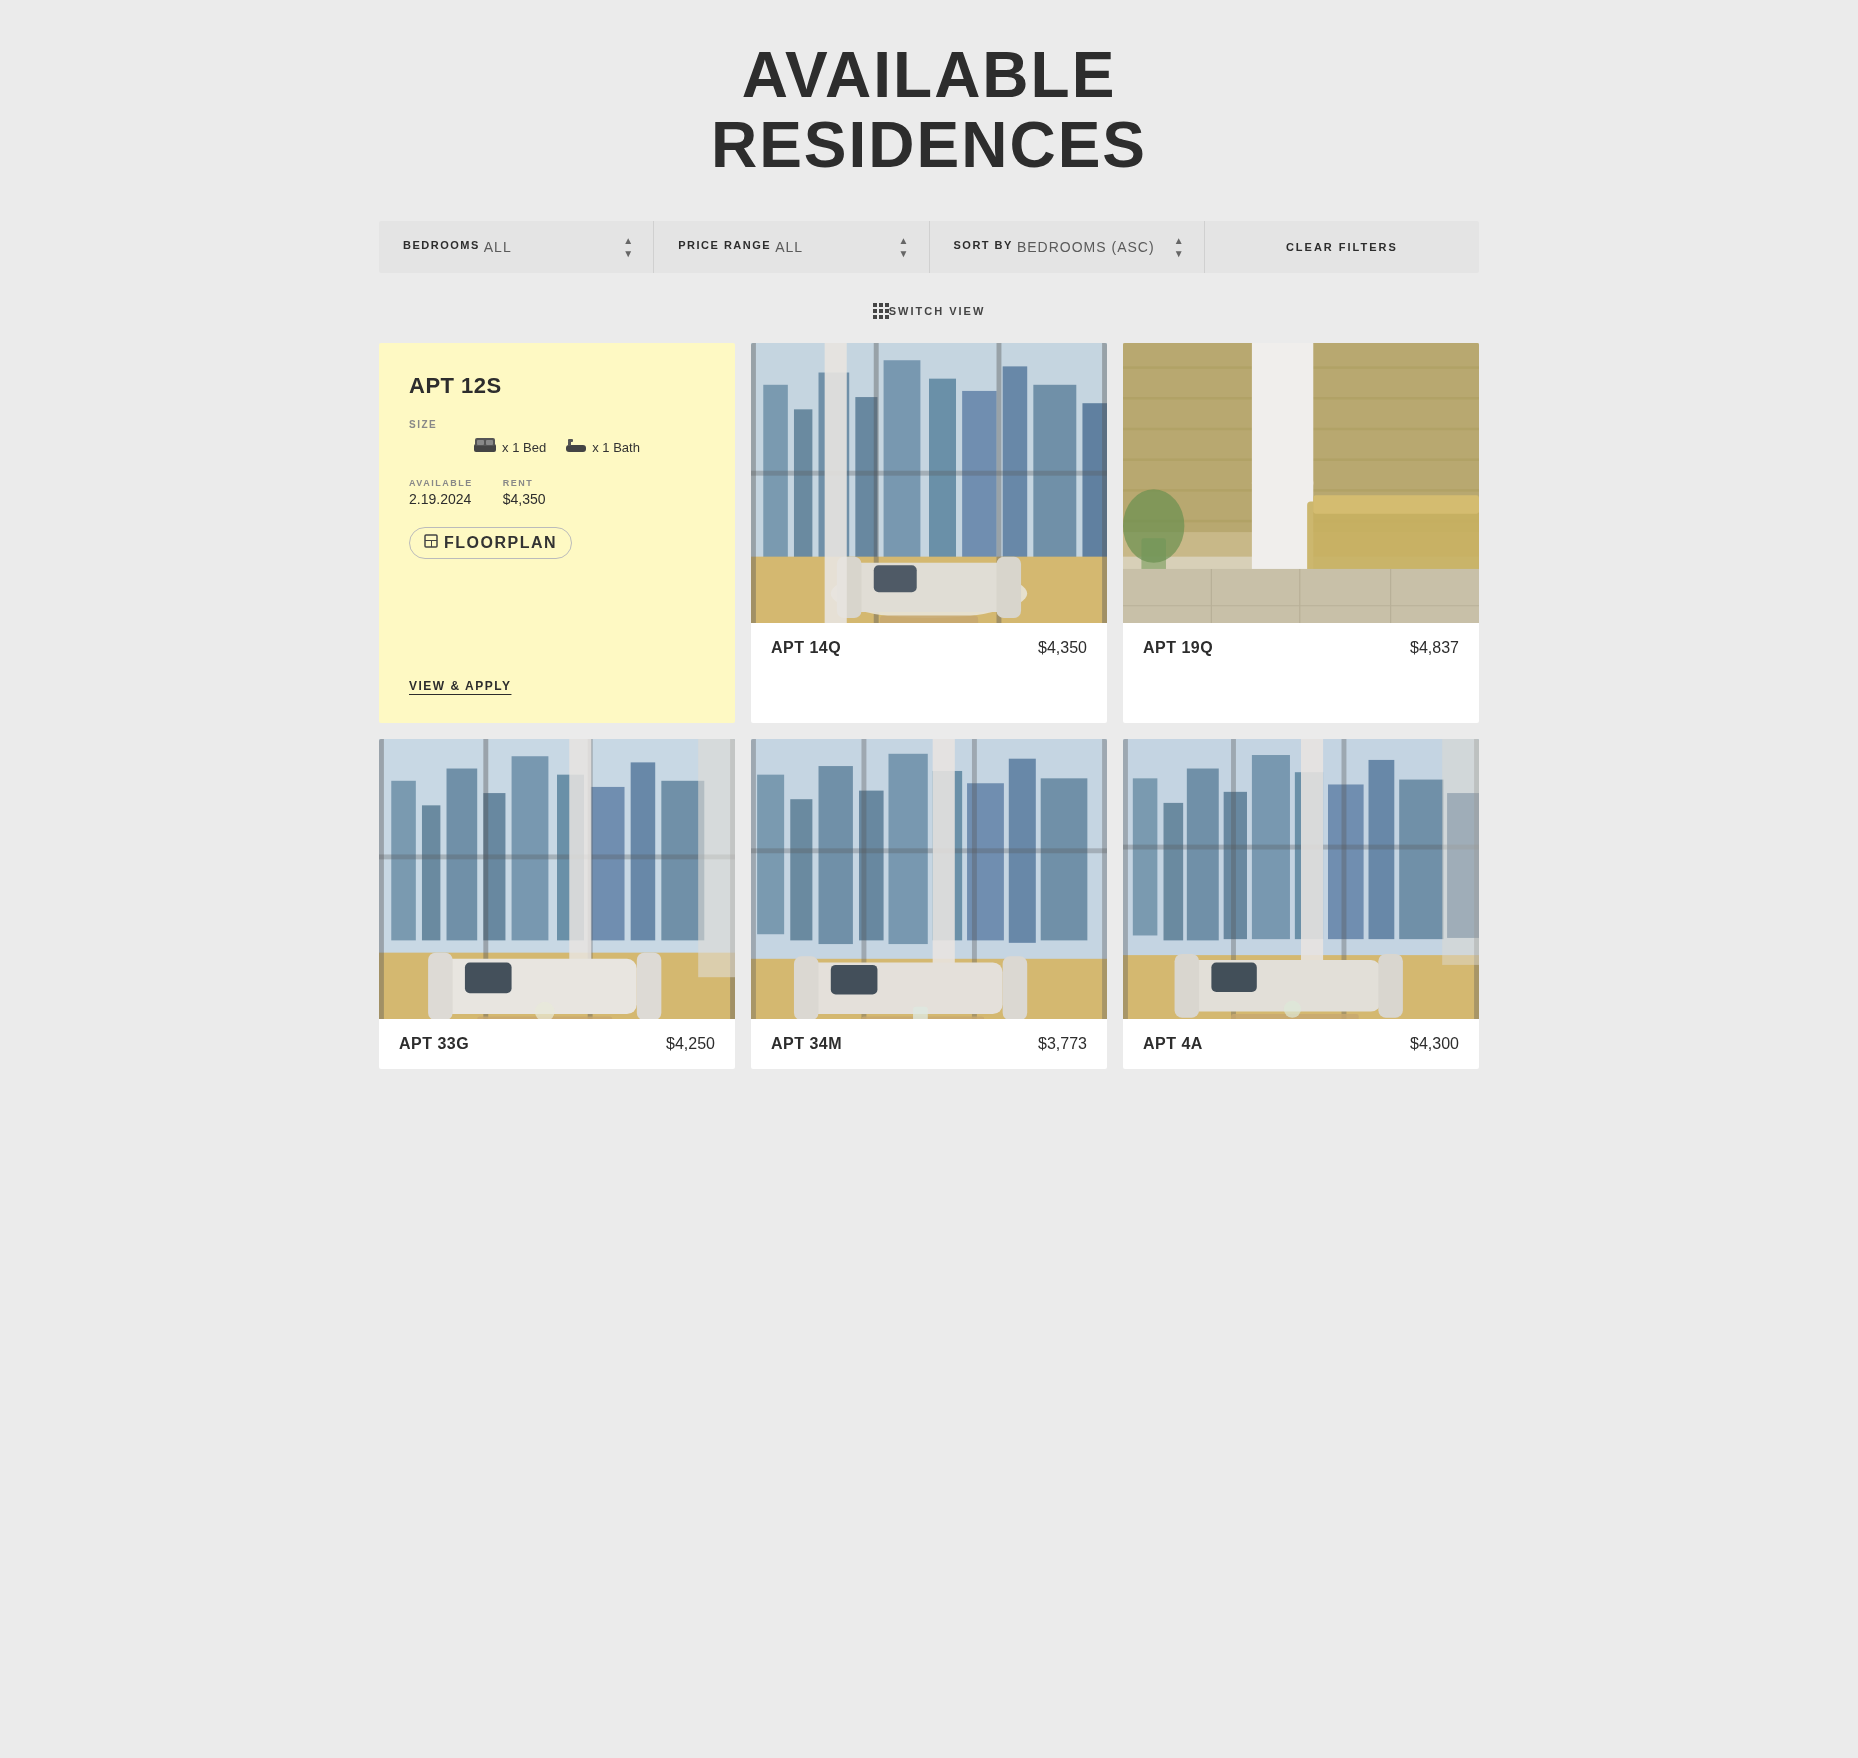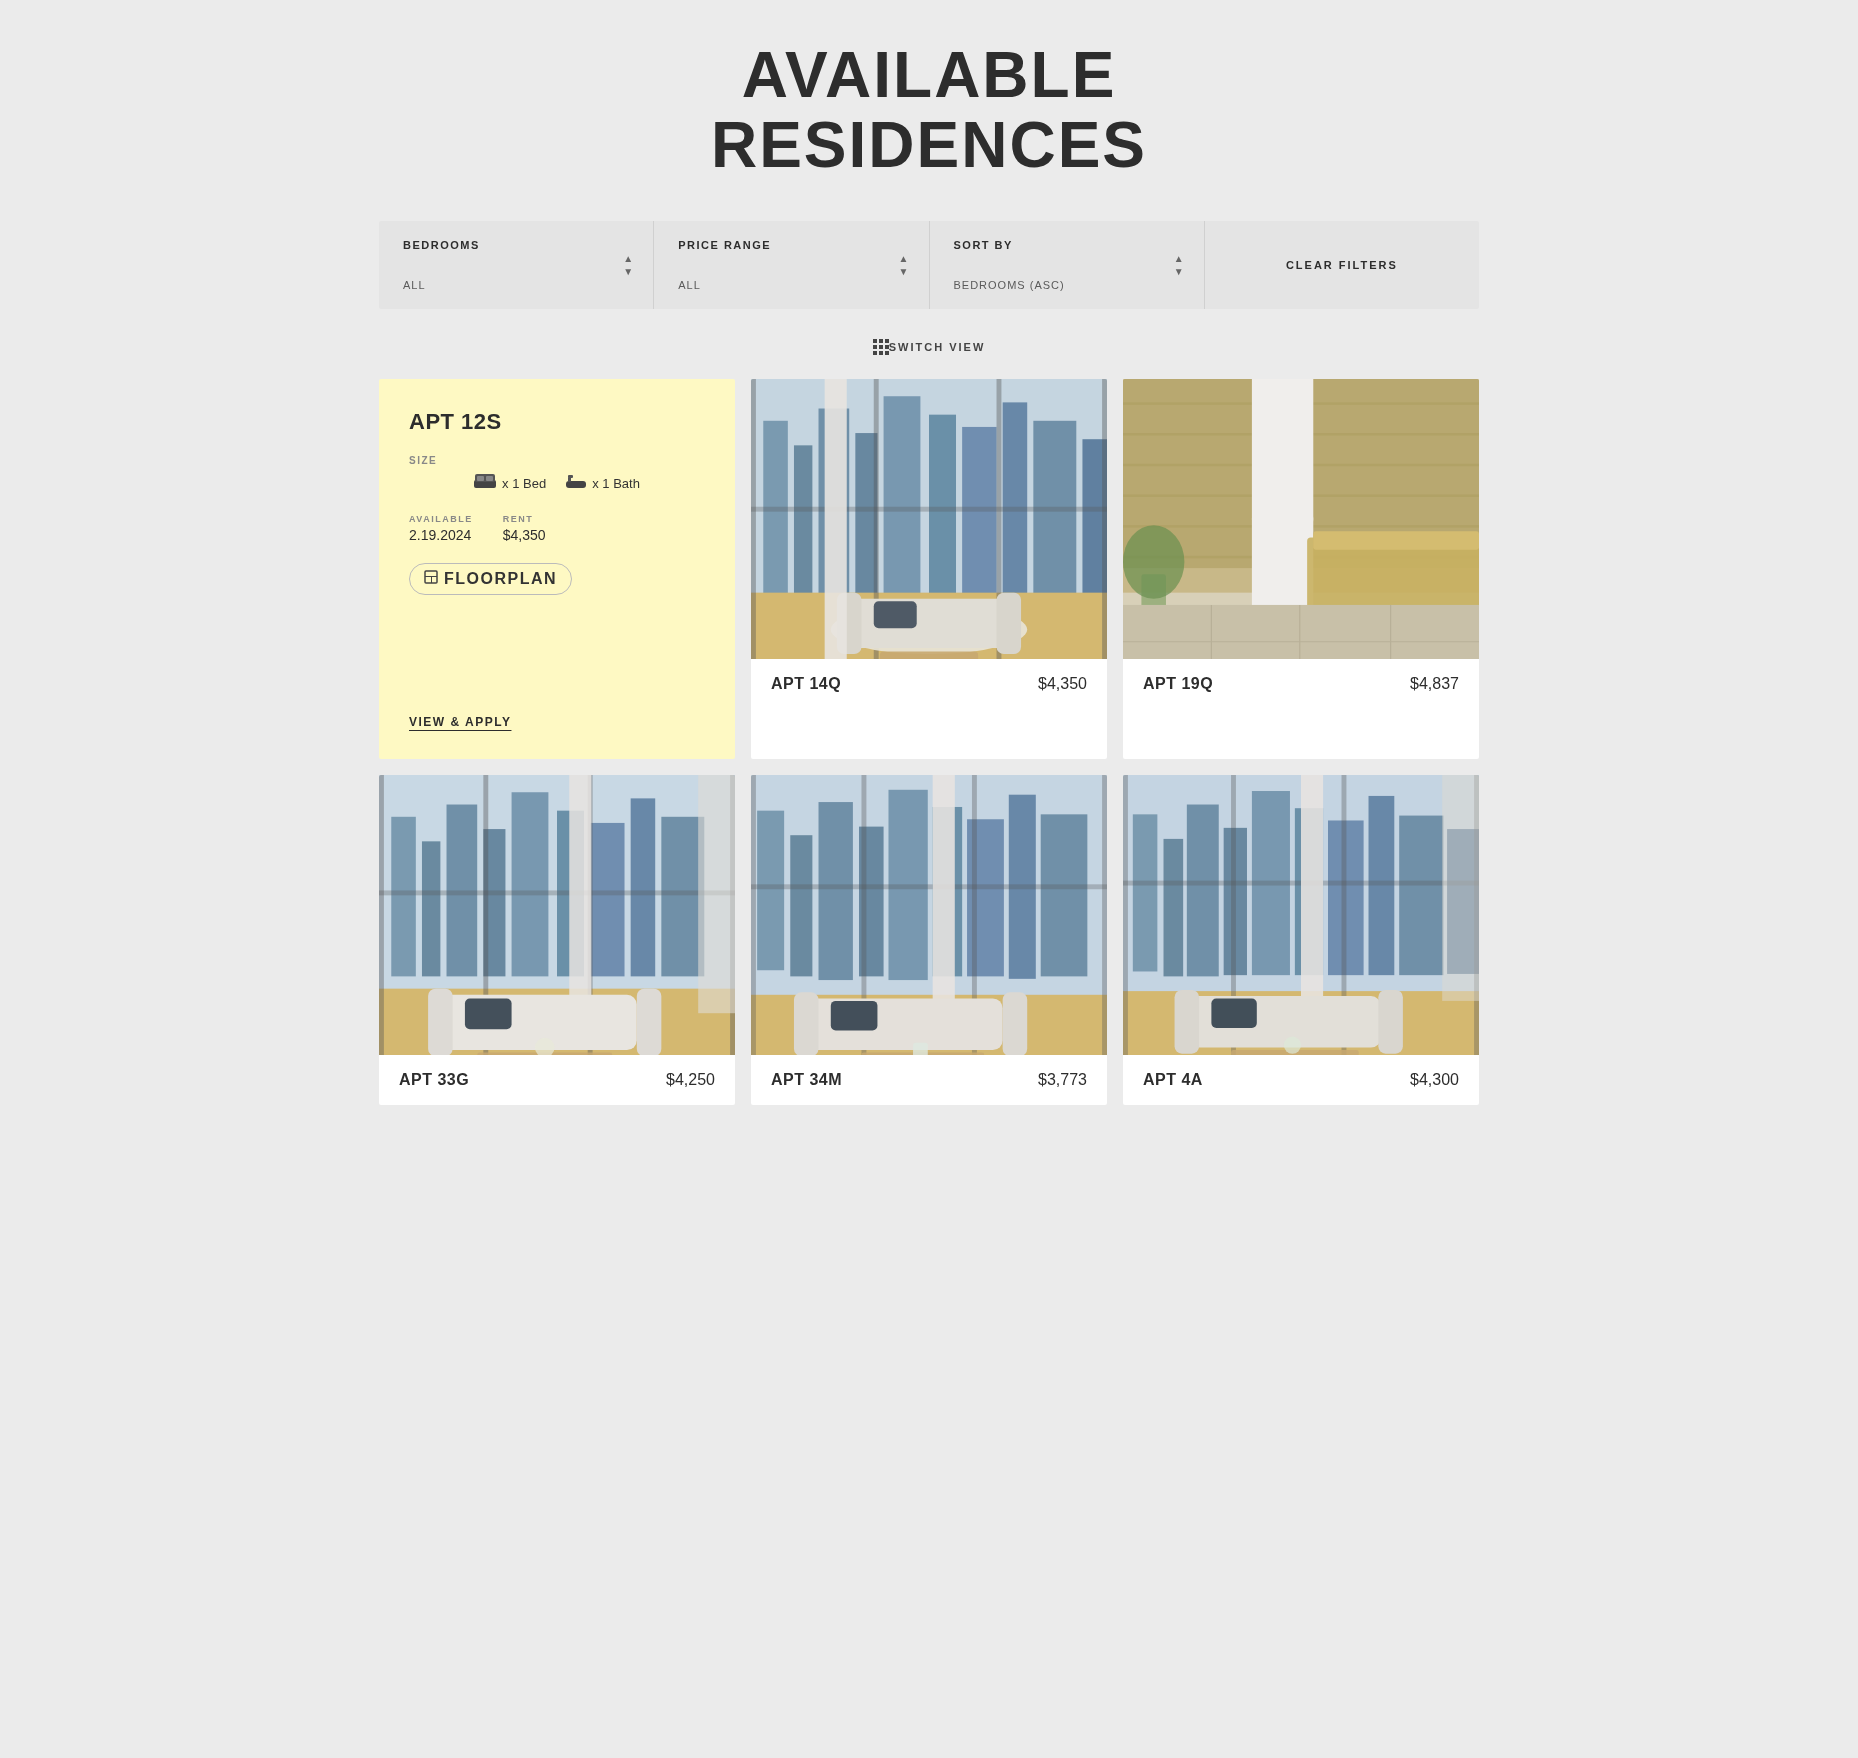--- a/index.html
+++ b/index.html
@@ -29,43 +29,42 @@
       margin-bottom: 30px;
       overflow: hidden;
     }
 
     .filter-item {
       flex: 1;
       padding: 18px 24px;
       border-right: 1px solid #d0d0d0;
       cursor: pointer;
       display: flex;
-      flex-direction: column;
+      flex-direction: row;
       gap: 4px;
       position: relative;
     }
 
     .filter-item:last-child {
       border-right: none;
     }
 
     .filter-label {
       font-size: 11px;
       font-weight: 700;
       letter-spacing: 1.5px;
       color: #2d2d2d;
       text-transform: uppercase;
     }
 
     .filter-value {
-      font-size: 11px;
+      font-size: 14px;
       letter-spacing: 1px;
       color: #5a5a5a;
       text-transform: uppercase;
-      margin-top: 24px;
     }
 
     .filter-arrows {
       position: absolute;
       right: 20px;
       top: 50%;
       transform: translateY(-50%);
       display: flex;
       flex-direction: column;
       gap: 2px;

